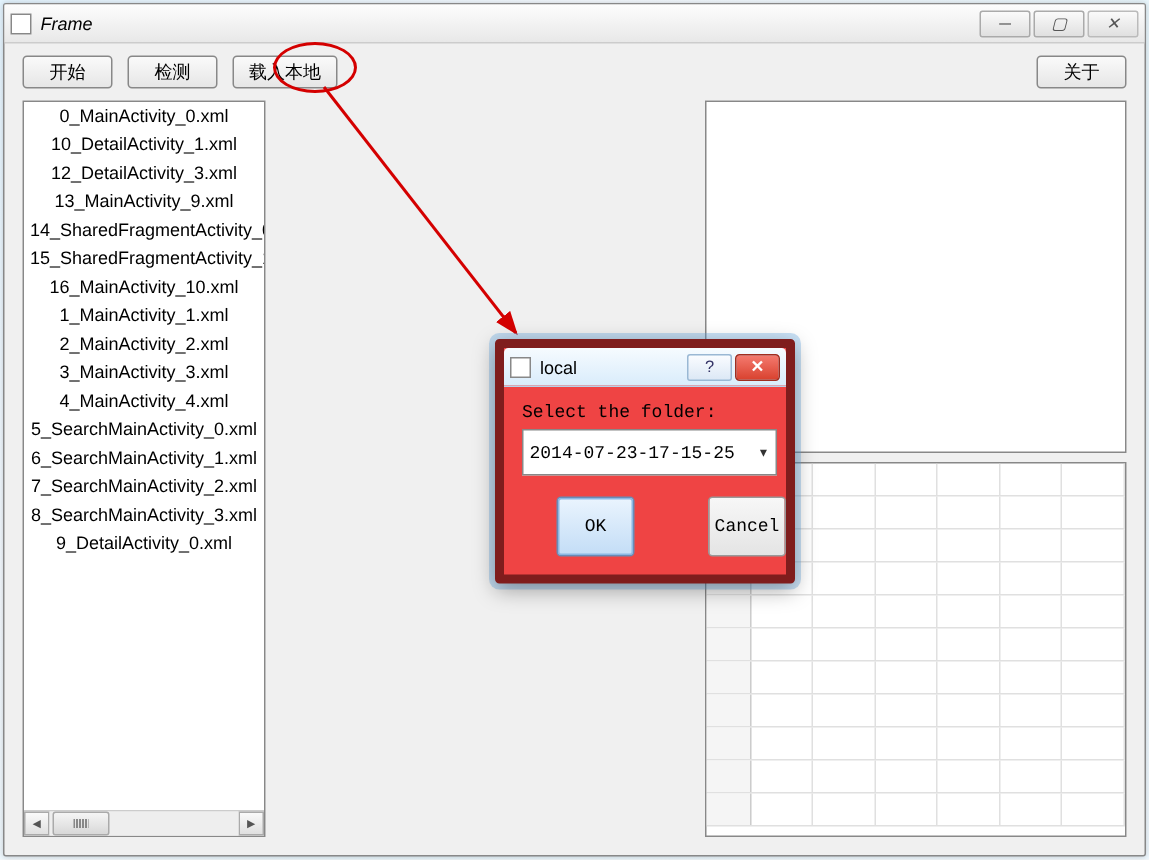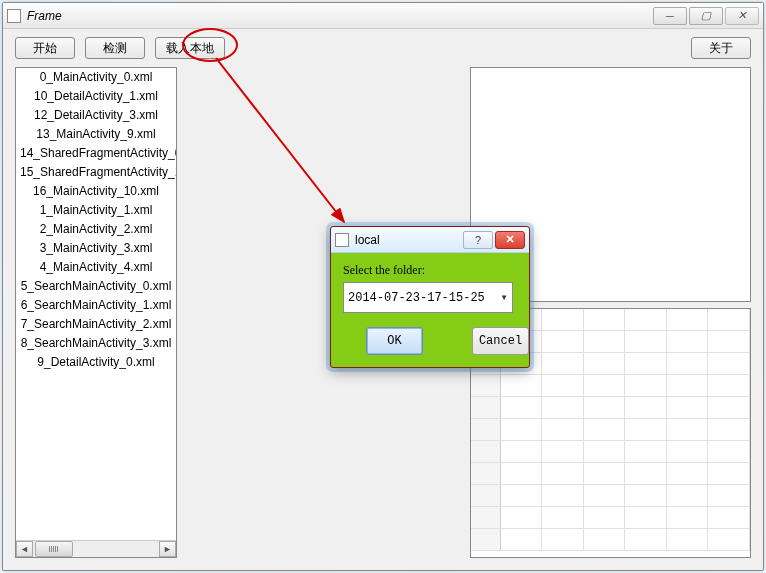--- a/index.html
+++ b/index.html
@@ -156,22 +156,22 @@
     left: 212px; top: 54px;
     width: 160px; height: 176px;
     pointer-events: none;
   }
 
   
   .dialog {
     position: absolute;
     left: 330px; top: 226px;
     width: 200px;
-    background: #84cc16;
-    border: 1px solid #7f1d1d;
+    background: #ef4444;
+    border: 6px solid #7f1d1d;
     border-radius: 3px;
     box-shadow: 0 4px 14px rgba(0,0,0,0.35),
                 0 0 0 4px rgba(100,170,230,0.35);
   }
   .dlg-titlebar {
     height: 26px;
     background: linear-gradient(to bottom,#f6fbff,#d9ecfb);
     border-bottom: 1px solid #b7d2ea;
     display: flex; align-items: center; padding: 0 4px;
     border-radius: 3px 3px 0 0;
@@ -191,36 +191,36 @@
   .dlg-close {
     background: linear-gradient(to bottom,#f47a6f,#d9422f);
     border:1px solid #a02d20; color:#fff; font-weight:bold;
     border-radius: 3px;
   }
   .dlg-body {
     padding: 10px 12px 4px 12px;
     font-family: "Courier New", monospace;
     font-size: 12px;
   }
-  .dlg-label { margin-bottom: 4px; font-family: Liberation Serif, serif; }
+  .dlg-label { margin-bottom: 4px; }
   .combo {
     width: 170px; height: 31px;
     background:#fff; border:1px solid #888;
     display:flex; align-items:center;
     font-family: "Courier New", monospace;
     font-size: 12px;
   }
   .combo-text { flex:1; padding:0 4px; }
   .combo-arrow { width:16px; text-align:center; color:#333; }
   .dlg-buttons {
     display:flex; justify-content:center; gap:14px;
     padding: 10px 0 12px 0;
   }
   .dlg-action {
-    width: 62px; height: 28px;
+    width: 62px; height: 40px;
     border:1px solid #6a8bb5;
     border-radius: 3px;
     display:flex;align-items:center;justify-content:center;
     font-family: "Courier New", monospace;
     font-size: 12px;
     cursor:pointer;
     margin-left:35px;
   }
   .dlg-ok {
     background: linear-gradient(to bottom,#eaf4fe,#c3ddf6);

